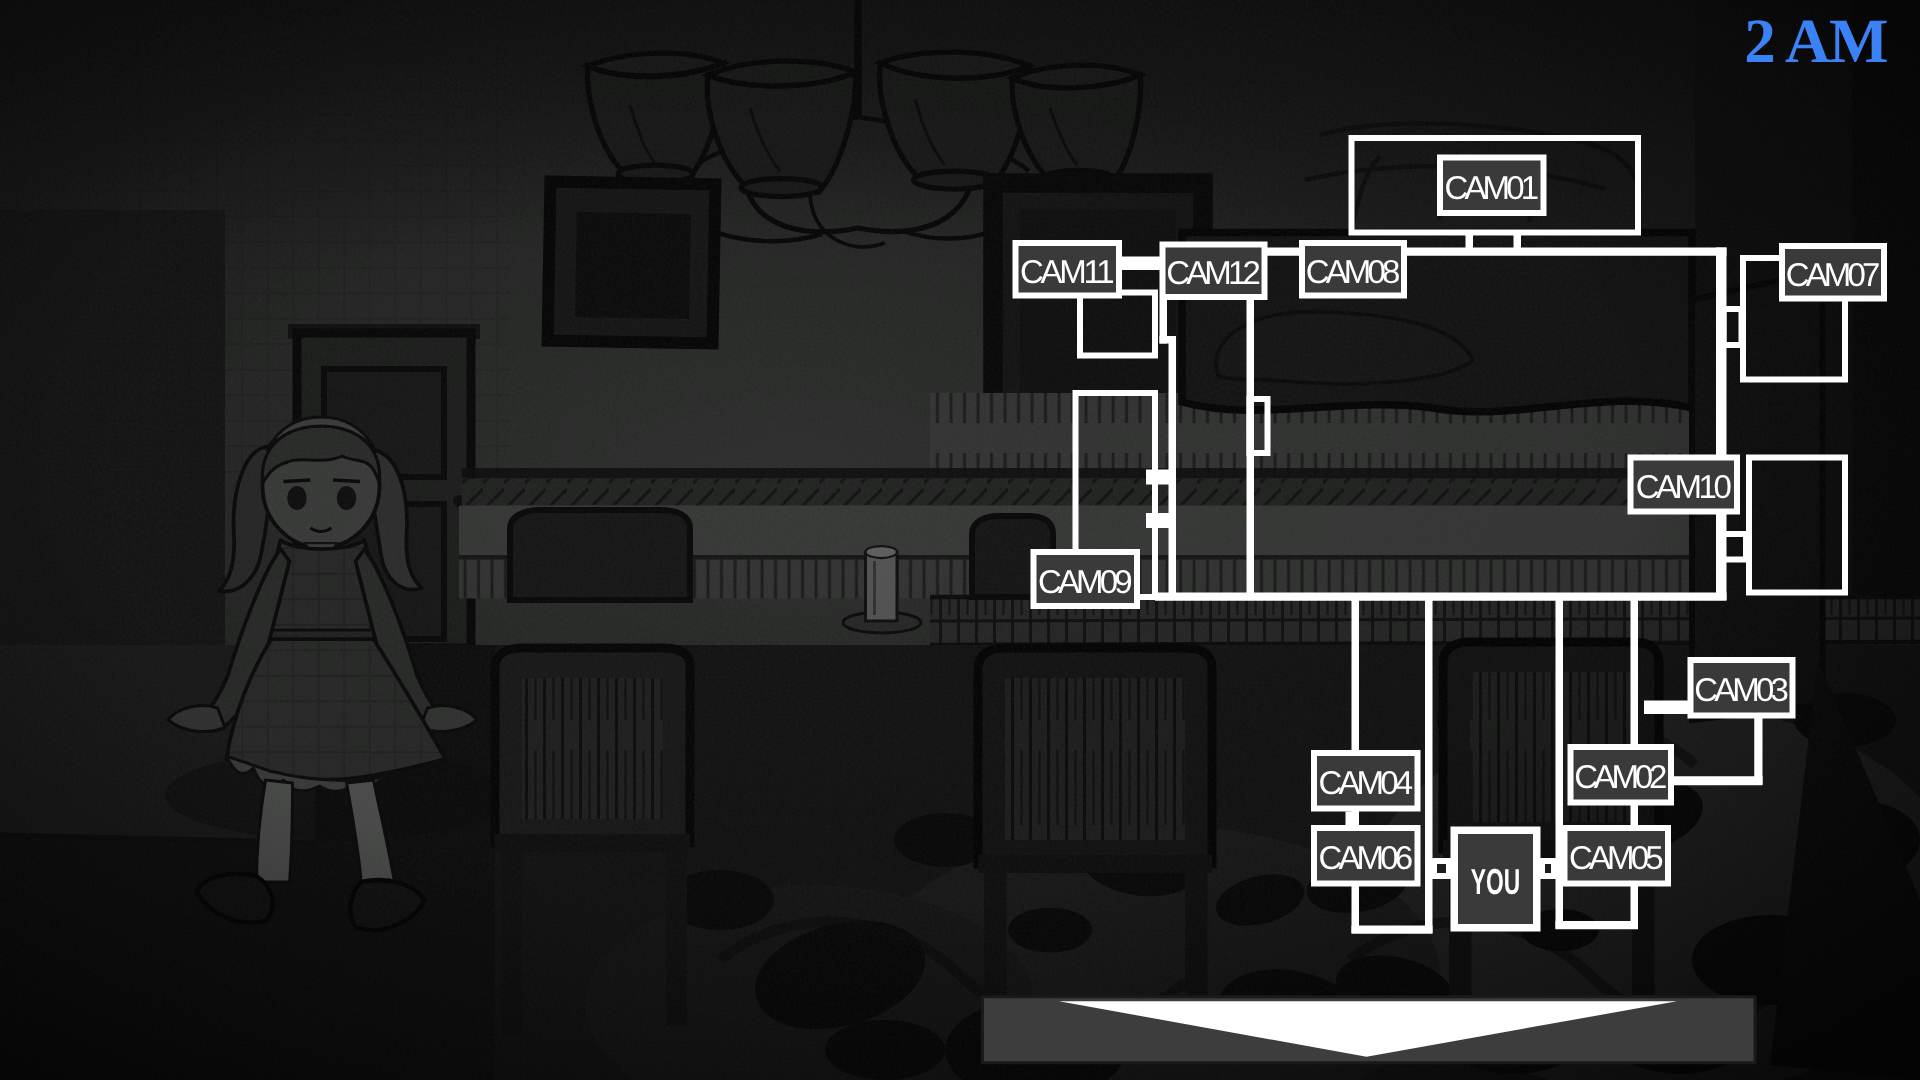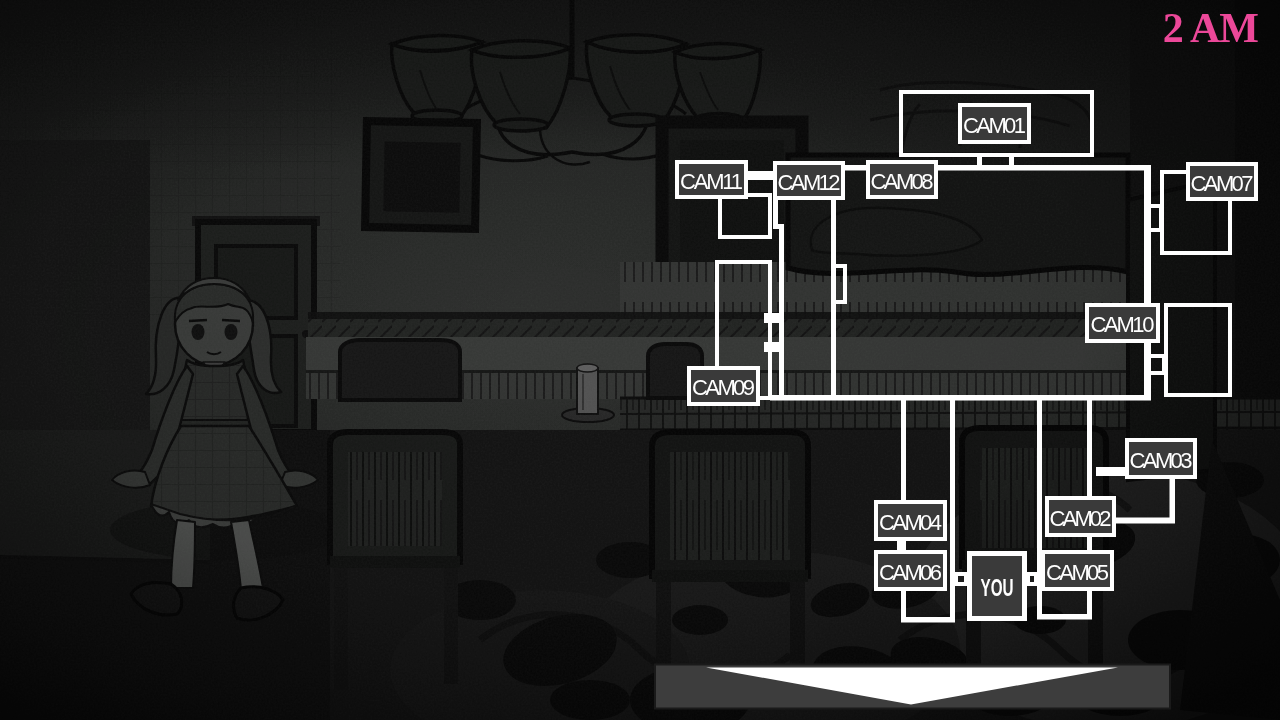--- a/index.html
+++ b/index.html
@@ -1,18 +1,18 @@
 <!DOCTYPE html>
 <html><head>
 <meta charset="utf-8">
 <style>
 html,body{margin:0;padding:0;background:#000;}
 #stage{position:relative;width:1280px;height:720px;overflow:hidden;background:#191a19;font-family:"Liberation Sans",sans-serif;}
 #stage svg{position:absolute;left:0;top:0;}
-#ampm{position:absolute;right:22px;top:4px;color:#ec4899;font-family:"Liberation Serif",serif;font-weight:bold;font-size:42px;letter-spacing:-1px;}
+#ampm{position:absolute;right:22px;top:4px;color:#3b82f6;font-family:"Liberation Serif",serif;font-weight:bold;font-size:42px;letter-spacing:-1px;}
 </style>
 </head>
 <body>
 <div id="stage">
 
 <svg width="1280" height="720" viewBox="0 0 1280 720">
 <defs>
 <radialGradient id="wallglow" cx="0.5" cy="0.5" r="0.5">
 <stop offset="0" stop-color="#343634"></stop>
           <stop offset="0.6" stop-color="#2b2d2b"></stop>

